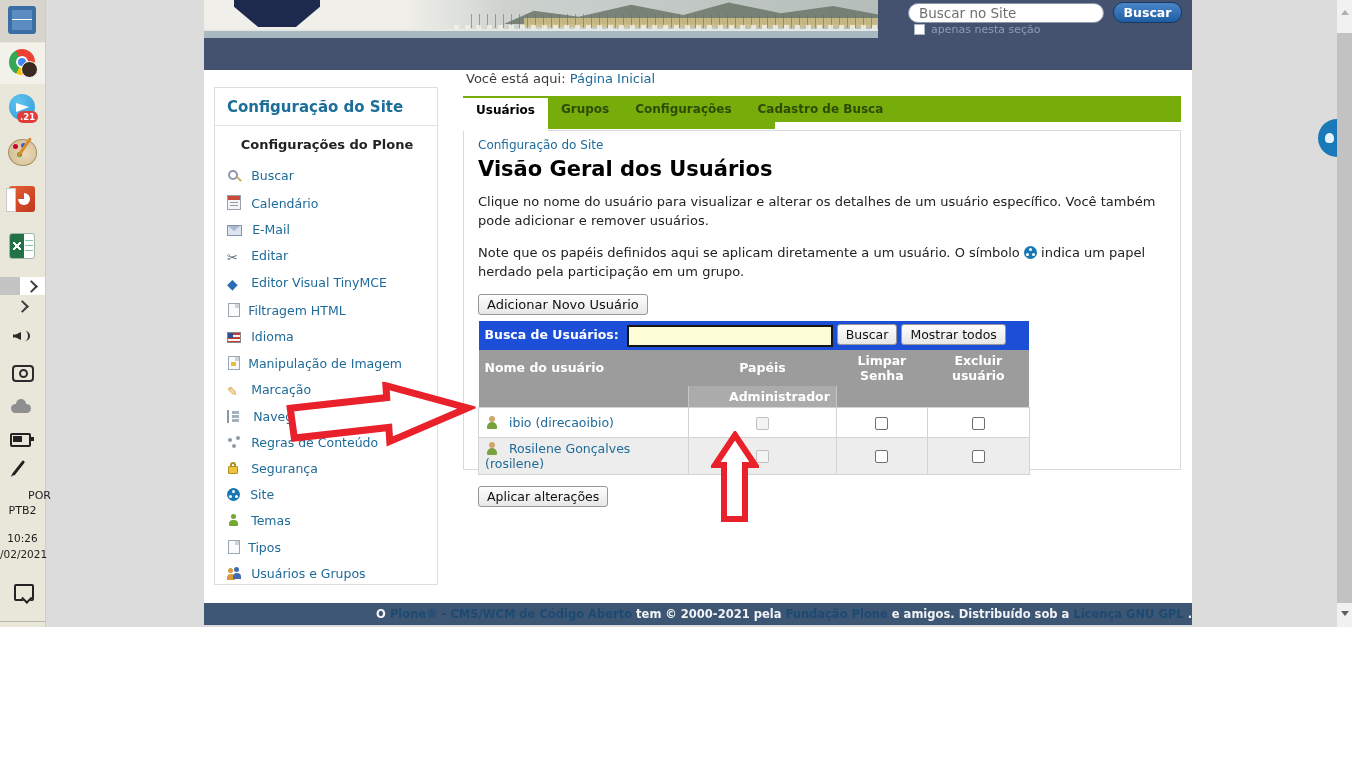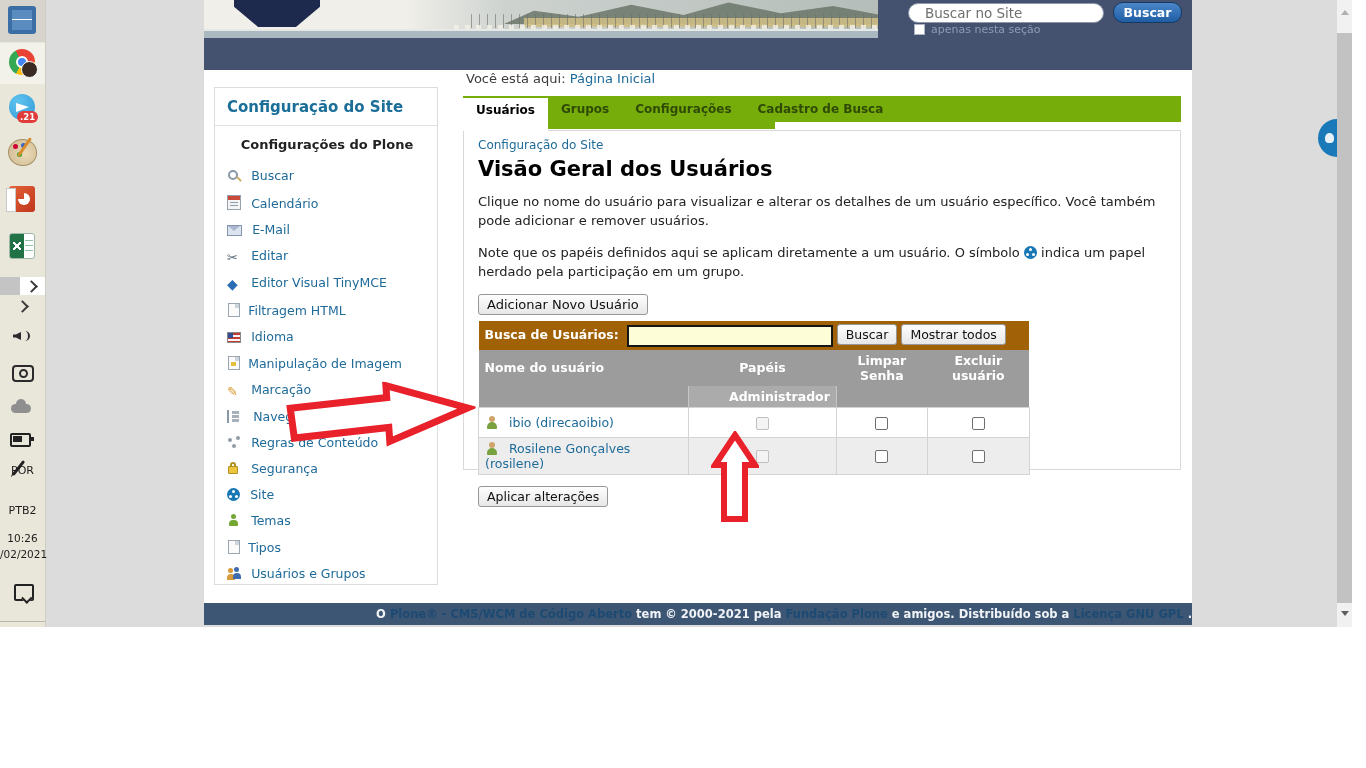--- a/index.html
+++ b/index.html
@@ -86,21 +86,21 @@
   .bn-masts{position:absolute;left:260px;top:14px;width:414px;height:14px;
     background:repeating-linear-gradient(90deg,transparent 0 7px,#6f6f66 7px 8px);opacity:.6;}
   .bn-water{position:absolute;left:0;top:29px;width:674px;height:9px;
     background:linear-gradient(#e6e9e6 0 2px,#a9b9bf 2px);}
   .bn-boats{position:absolute;left:250px;top:25px;width:424px;height:5px;
     background:repeating-linear-gradient(90deg,#f4f2e8 0 5px,transparent 5px 11px);opacity:.8;}
   .bn-logo{position:absolute;left:30px;top:-45px;width:86px;height:72px;background:#1d2a4d;
     clip-path:polygon(28% 0,72% 0,100% 30%,100% 72%,72% 100%,28% 100%,0 72%,0 30%);}
 
   .hdr-search-input{left:908px;top:3px;width:196px;height:20px;border-radius:10px;border:1px solid #8d98a8;
-    background:#fff;font-size:13.5px;color:#444;padding:0 16px;box-sizing:border-box;font-family:inherit;}
+    background:#fff;font-size:13.5px;color:#444;padding:0 10px;box-sizing:border-box;font-family:inherit;}
   .hdr-search-input::placeholder{color:#6f6f6f;opacity:1;}
   .hdr-search-btn{left:1113px;top:2px;width:69px;height:21px;border-radius:10px;
     border:1px solid #16395f;background:linear-gradient(#4a86c8,#1f5da4);color:#fff;font-weight:bold;
     font-size:12.5px;font-family:inherit;cursor:pointer;}
   .hdr-cb{left:914px;top:24px;width:11px;height:11px;appearance:none;background:#fff;border:1px solid #aab4c4;margin:0;}
   .hdr-cb-label{left:931px;top:23px;font-size:11px;color:#8e9cb4;}
 
   
   .breadcrumb{left:466px;top:71px;font-size:13px;color:#3b3b3b;}
   a.blue{color:#1e6a99;text-decoration:none;}
@@ -172,21 +172,21 @@
   .inline-plone:before{content:"";position:absolute;left:5px;top:2px;width:3px;height:3px;border-radius:50%;background:#fff;
     box-shadow:-3px 5px 0 #fff,3px 5px 0 #fff;}
   .btn{font-family:inherit;font-size:12.5px;color:#111;padding:2px 8px;border:1px solid #979797;border-radius:3px;
     background:linear-gradient(#fefefe,#e7e7e7);cursor:pointer;}
   .btn-add{font-size:13px;margin-bottom:4px;}
   .btn-apply{margin-top:11px;}
 
   table.users{border-collapse:collapse;margin-top:2px;}
   table.users th,table.users td{font-size:12.5px;padding:3px 6px;text-align:left;}
   .hrow th{background:#9c9c9c;color:#fff;font-weight:bold;height:20px;}
-  .srow td{background:#a16207;height:22px;}
+  .srow td{background:#1d4ed8;height:22px;}
   .slbl{color:#fff;font-weight:bold;font-size:12.5px;margin-right:4px;}
   .yellow-input{background:#fdfdd8;border:2px solid #161616;width:198px;height:16px;font-family:inherit;font-size:12px;
     vertical-align:middle;}
   .subrow th{background:#9c9c9c;height:15px;}
   .subrow th.adm{background:#ababab;border-left:1px solid #c6c6c6;border-right:1px solid #c6c6c6;color:#fff;padding-left:40px;}
   tbody.ubody td{border:1px solid #d4d4d4;height:23px;}
   tbody.ubody tr:nth-child(even) td{background:#ededed;}
   .c-name{width:197px;}
   .c-role{width:90px;text-align:center !important;}
   .c-pass{width:78px;text-align:center !important;}
@@ -428,21 +428,21 @@
     <div class="ppt"></div>
     <div class="excel"></div>
     <div class="expander"></div>
     <div class="chev e1"></div>
     <div class="chev e2"></div>
     <div class="spk"></div>
     <div class="cam"></div>
     <div class="cloud"></div>
     <div class="batt"></div>
     <div class="pen"></div>
-    <div class="tb-txt" style="top:464px;">POR</div>
+    <div class="tb-txt" style="top:489px;padding-left:17px;">POR</div>
     <div class="tb-txt" style="top:504px;">PTB2</div>
     <div class="tb-txt tb-sm" style="top:532px;">10:26</div>
     <div class="tb-txt tb-sm" style="top:548px;">/02/2021</div>
     <div class="notif"></div>
     <div class="tb-line"></div>
   </div>
 
   <svg class="arrow-svg" style="left:286px;top:382px;transform:rotate(-4deg);" width="190" height="68" viewBox="0 0 190 68">
     <polygon points="5,20 102,16 102,4 182,32 102,60 102,46 7,50" fill="#ffffff" stroke="#e8212a" stroke-width="7"></polygon>
   </svg>

